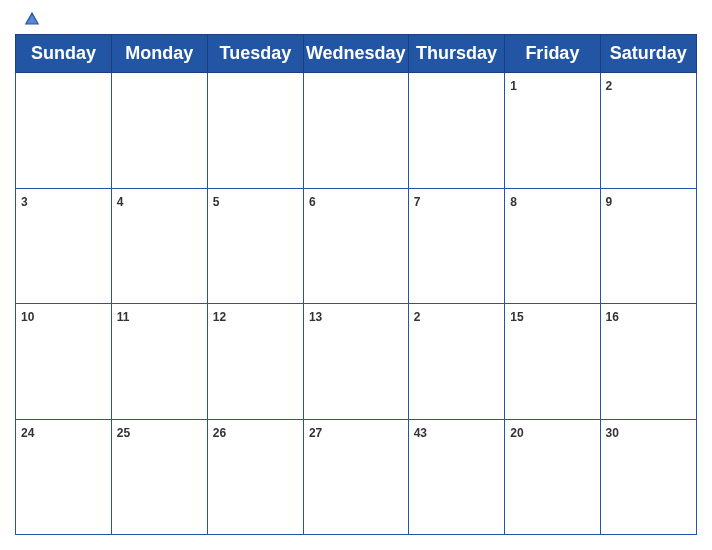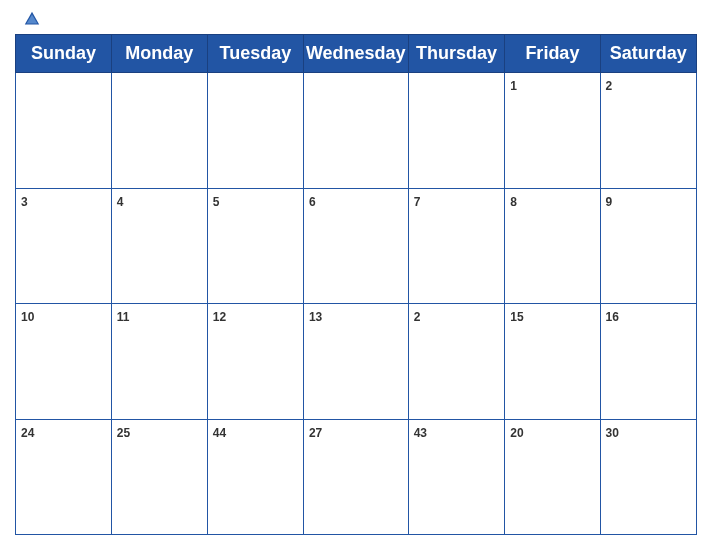--- a/index.html
+++ b/index.html
@@ -160,20 +160,20 @@
         <td><span class="day-num">11</span></td>
         <td><span class="day-num">12</span></td>
         <td><span class="day-num">13</span></td>
         <td><span class="day-num">2</span></td>
         <td><span class="day-num">15</span></td>
         <td><span class="day-num">16</span></td>
       </tr>
       <tr>
         <td><span class="day-num">24</span></td>
         <td><span class="day-num">25</span></td>
-        <td><span class="day-num">44</span></td>
+        <td><span class="day-num">26</span></td>
         <td><span class="day-num">27</span></td>
         <td><span class="day-num">43</span></td>
         <td><span class="day-num">20</span></td>
         <td><span class="day-num">30</span></td>
       </tr>
     </tbody>
 </table>
 
 </body></html>

